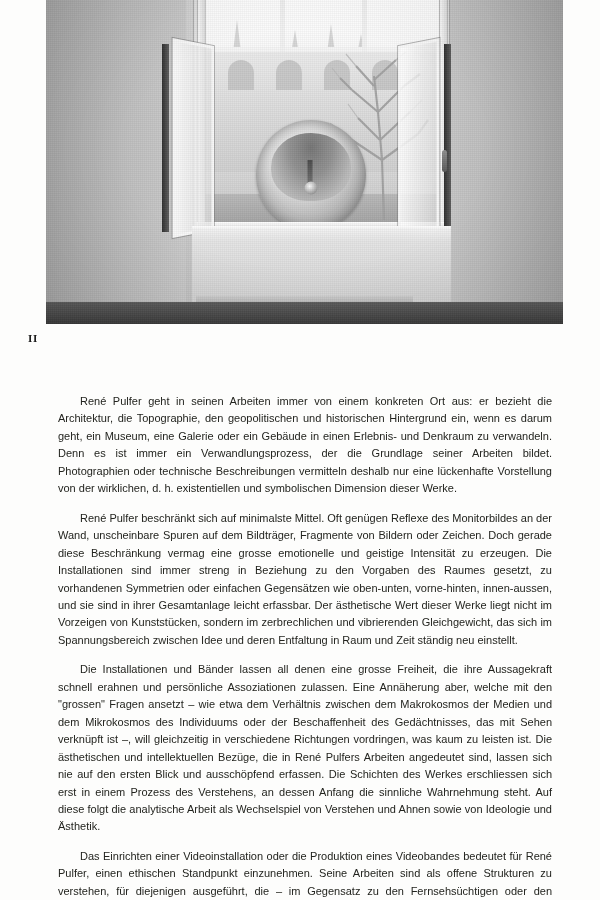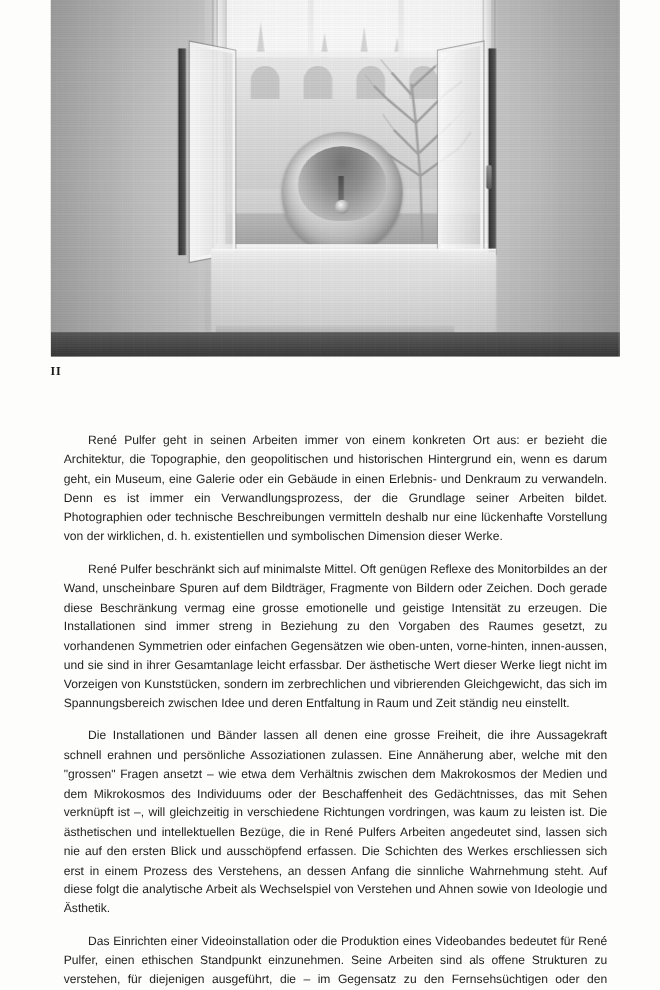--- a/index.html
+++ b/index.html
@@ -191,21 +191,21 @@
   }
   .vignette {
     position: absolute; inset: 0;
     background: radial-gradient(ellipse at 50% 46%, rgba(0,0,0,0) 48%, rgba(0,0,0,0.10) 100%);
     pointer-events: none;
   }
 
   
   .caption {
     position: absolute;
-    left: 46px;
+    left: 28px;
     top: 332px;
     font-family: "Liberation Serif", serif;
     font-weight: 700;
     font-size: 11px;
     letter-spacing: 0.6px;
     color: #1b1b1b;
   }
 
   
   .textcol {

